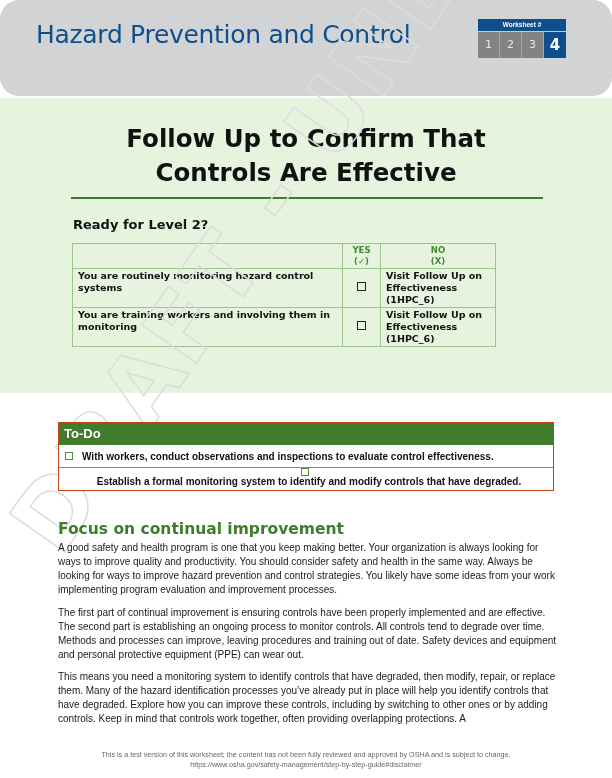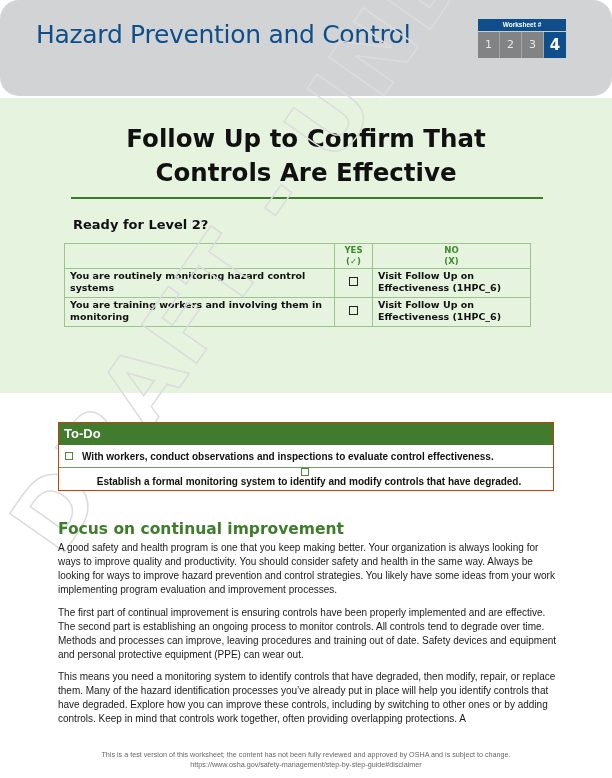--- a/index.html
+++ b/index.html
@@ -49,21 +49,21 @@
   }
   .title-rule {
     position: absolute; left: 71px; top: 197px; width: 472px; height: 2px;
     background: #3f7a2b;
   }
   .level-heading {
     position: absolute; left: 73px; top: 217px;
     font-size: 13px; font-weight: bold; color: #111;
   }
   table.level-table {
-    position: absolute; left: 64px; top: 243px; width: 467px;
+    position: absolute; left: 72px; top: 243px; width: 424px;
     border-collapse: collapse;
     font-size: 9.5px; font-weight: bold;
     font-family: "DejaVu Sans", sans-serif;
   }
   .level-table td, .level-table th {
     border: 1px solid #9cc48d; padding: 1px 5px; vertical-align: top;
     line-height: 12px;
   }
   .level-table th {
     color: #3f8a2b; font-weight: bold; text-align: center; font-size: 8.5px;

